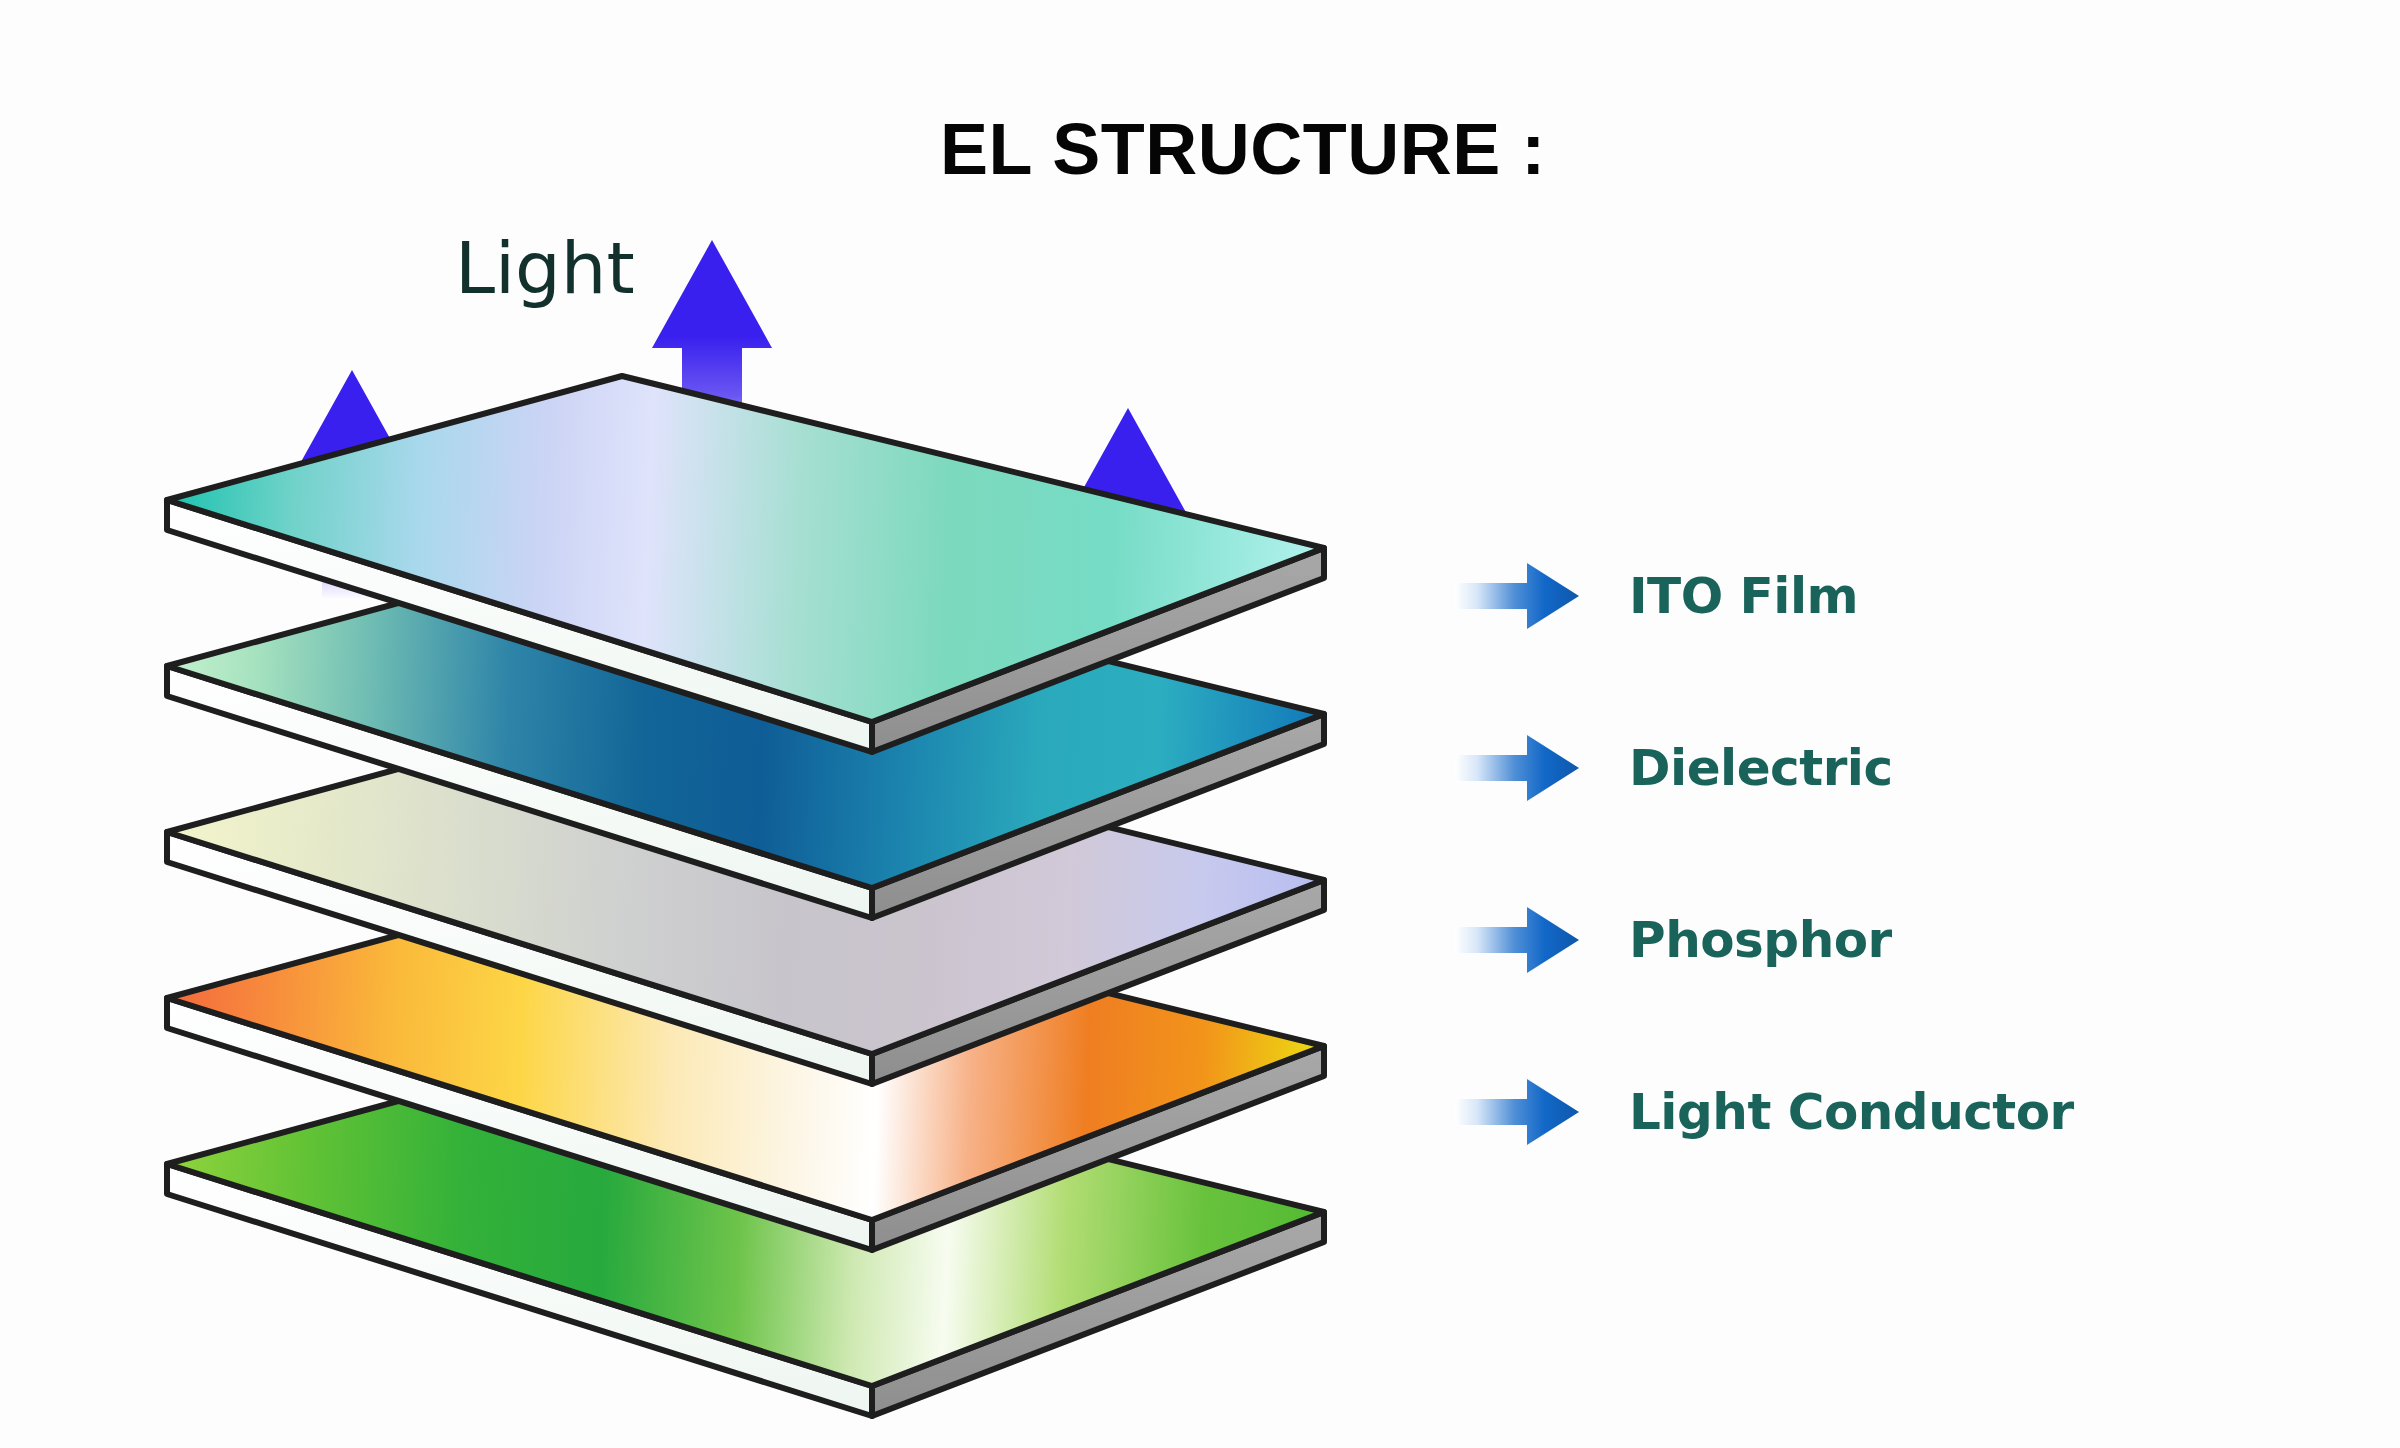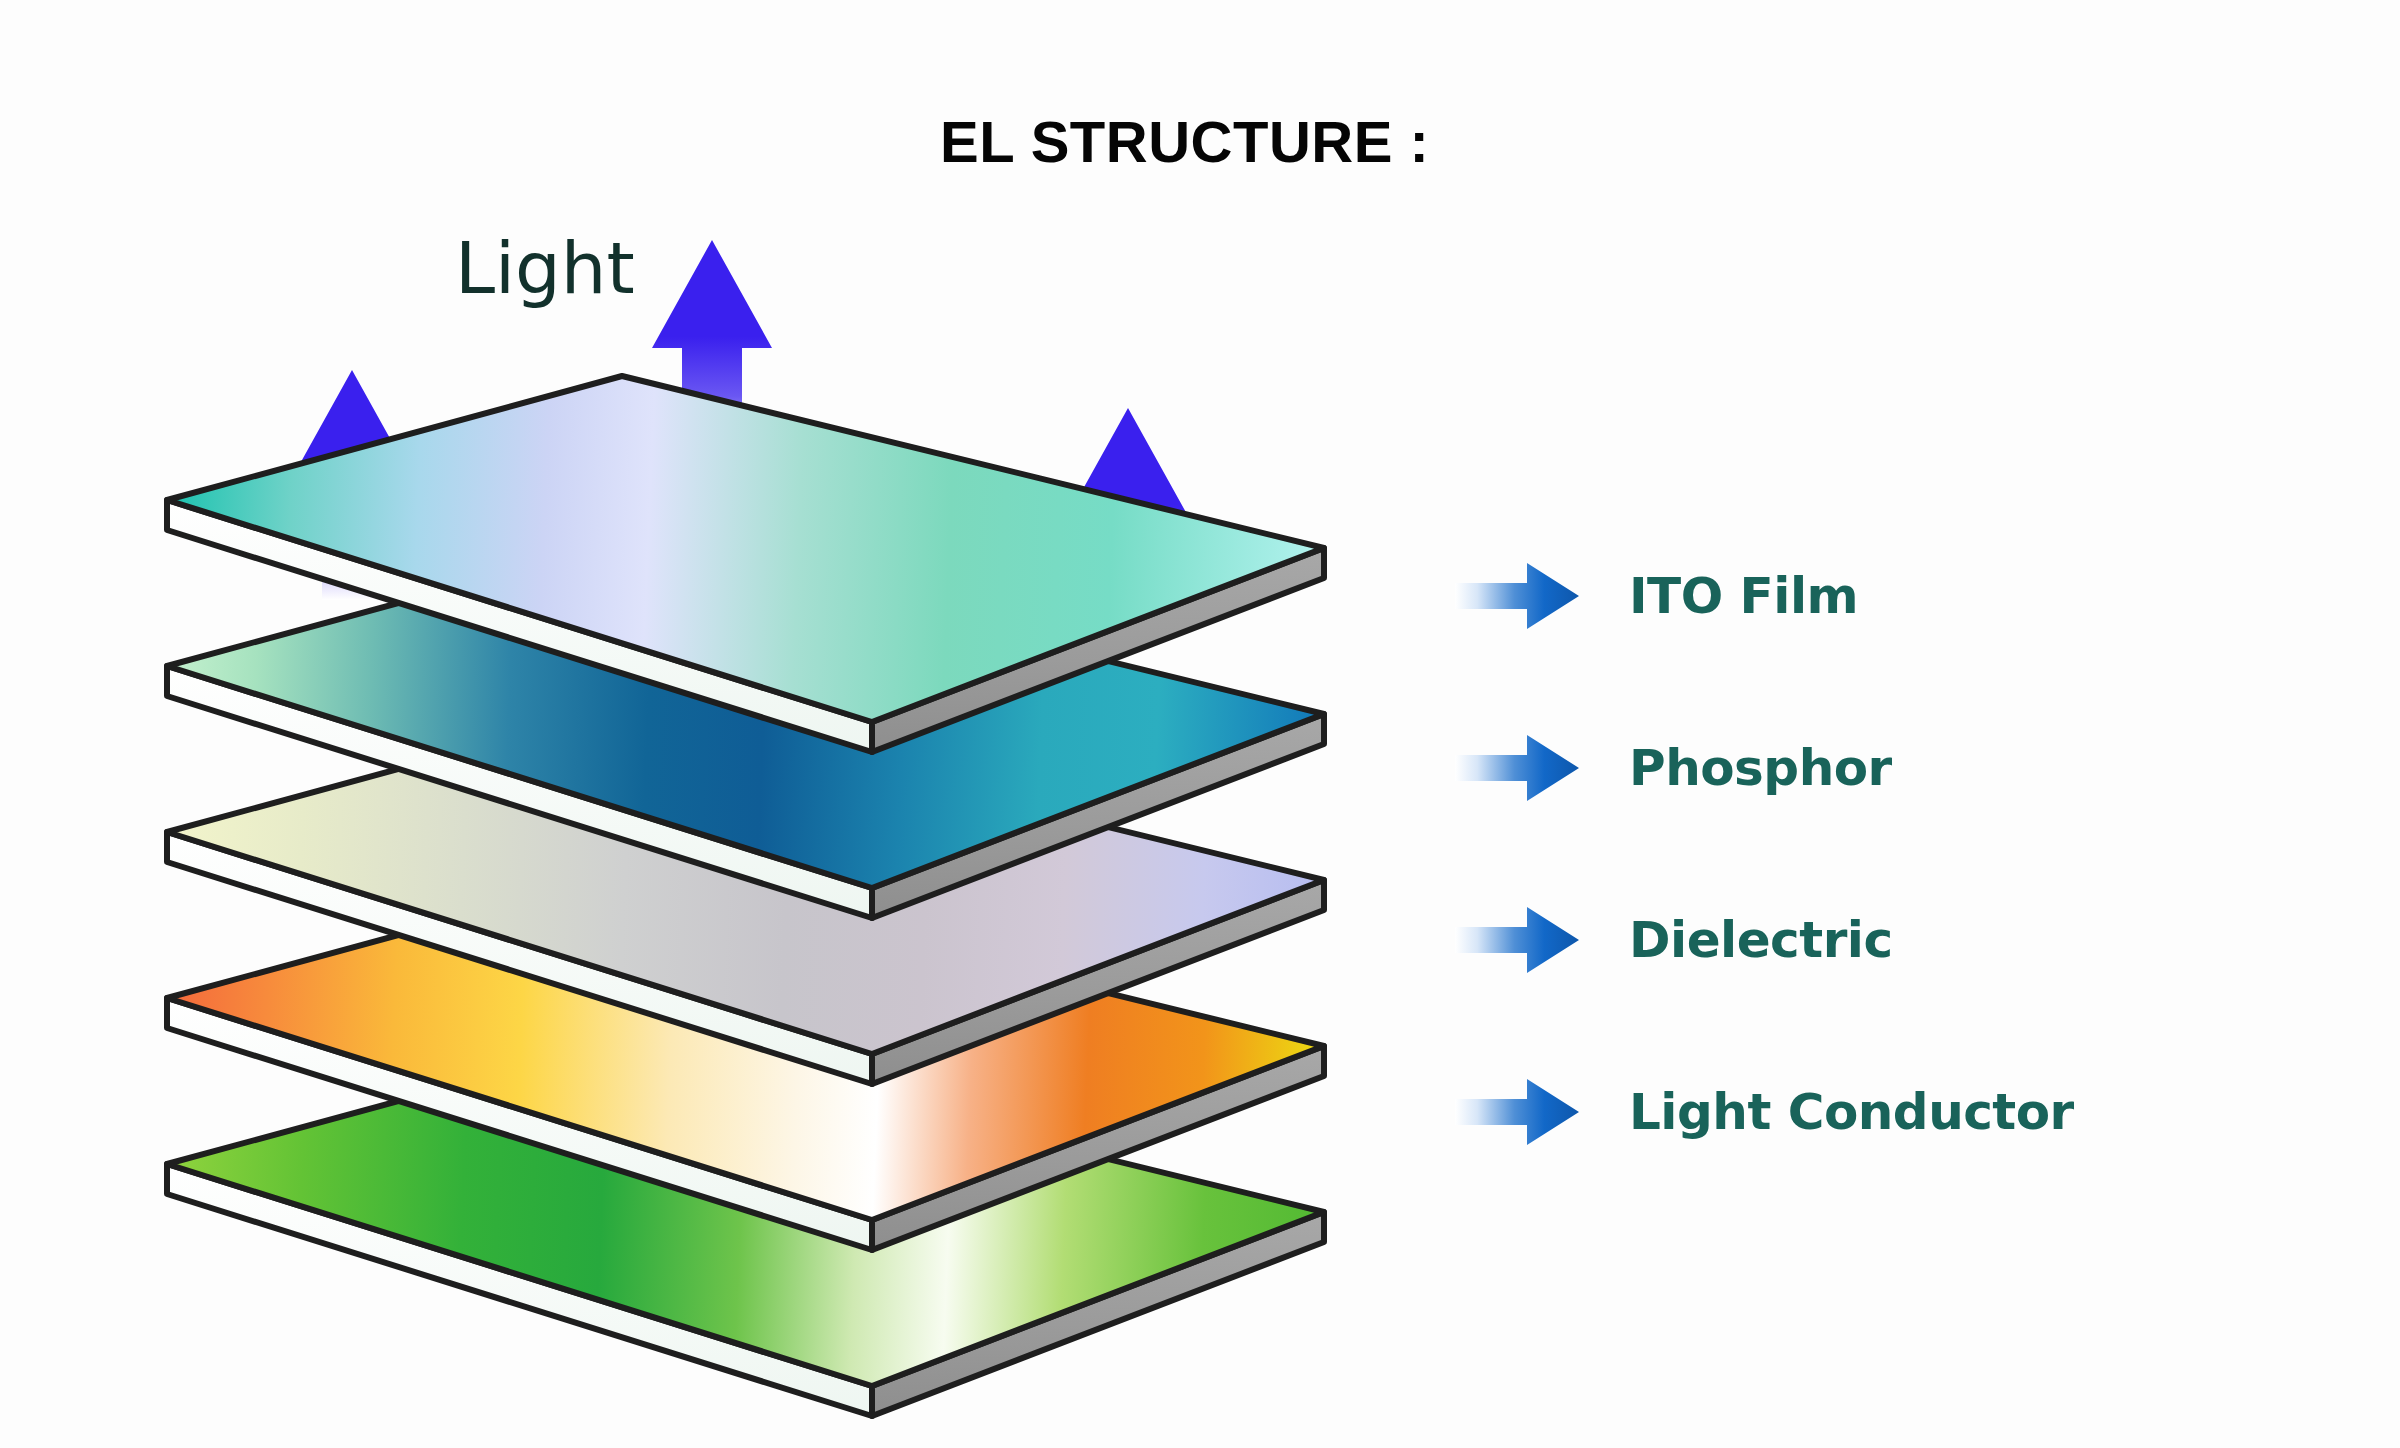--- a/index.html
+++ b/index.html
@@ -21,21 +21,21 @@
     left: 0; top: 0;
     width: 2400px;
     height: 1448px;
   }
 
   
   #title {
     position: absolute;
     left: 940px;
     top: 108px;
-    font-size: 58px;
+    font-size: 72px;
     font-weight: bold;
     color: #050505;
     letter-spacing: 0.5px;
     white-space: nowrap;
     font-family: "Liberation Sans", sans-serif;
   }
 
   
   #light-label {
     position: absolute;
@@ -232,47 +232,47 @@
           </linearGradient>
         </defs>
         <path d="M 0 22 L 72 22 L 72 2 L 124 35 L 72 68 L 72 48 L 0 48 Z" fill="url(#la0)"></path>
       </svg>
       <div class="legend-label">ITO Film</div>
     </div>
 
     <div class="legend-row">
       <svg class="legend-arrow" viewBox="0 0 124 70">
         <defs>
+          <linearGradient id="la2" x1="0" y1="0" x2="1" y2="0">
+            <stop offset="0%" stop-color="#ffffff"></stop>
+            <stop offset="18%" stop-color="#d7e6f8"></stop>
+            <stop offset="48%" stop-color="#4f8fd6"></stop>
+            <stop offset="72%" stop-color="#1268c8"></stop>
+            <stop offset="100%" stop-color="#0e57ab"></stop>
+          </linearGradient>
+        </defs>
+        <path d="M 0 22 L 72 22 L 72 2 L 124 35 L 72 68 L 72 48 L 0 48 Z" fill="url(#la2)"></path>
+      </svg>
+      <div class="legend-label">Dielectric</div>
+    </div>
+
+    <div class="legend-row">
+      <svg class="legend-arrow" viewBox="0 0 124 70">
+        <defs>
           <linearGradient id="la1" x1="0" y1="0" x2="1" y2="0">
             <stop offset="0%" stop-color="#ffffff"></stop>
             <stop offset="18%" stop-color="#d7e6f8"></stop>
             <stop offset="48%" stop-color="#4f8fd6"></stop>
             <stop offset="72%" stop-color="#1268c8"></stop>
             <stop offset="100%" stop-color="#0e57ab"></stop>
           </linearGradient>
         </defs>
         <path d="M 0 22 L 72 22 L 72 2 L 124 35 L 72 68 L 72 48 L 0 48 Z" fill="url(#la1)"></path>
       </svg>
       <div class="legend-label">Phosphor</div>
-    </div>
-
-    <div class="legend-row">
-      <svg class="legend-arrow" viewBox="0 0 124 70">
-        <defs>
-          <linearGradient id="la2" x1="0" y1="0" x2="1" y2="0">
-            <stop offset="0%" stop-color="#ffffff"></stop>
-            <stop offset="18%" stop-color="#d7e6f8"></stop>
-            <stop offset="48%" stop-color="#4f8fd6"></stop>
-            <stop offset="72%" stop-color="#1268c8"></stop>
-            <stop offset="100%" stop-color="#0e57ab"></stop>
-          </linearGradient>
-        </defs>
-        <path d="M 0 22 L 72 22 L 72 2 L 124 35 L 72 68 L 72 48 L 0 48 Z" fill="url(#la2)"></path>
-      </svg>
-      <div class="legend-label">Dielectric</div>
     </div>
 
     <div class="legend-row">
       <svg class="legend-arrow" viewBox="0 0 124 70">
         <defs>
           <linearGradient id="la3" x1="0" y1="0" x2="1" y2="0">
             <stop offset="0%" stop-color="#ffffff"></stop>
             <stop offset="18%" stop-color="#d7e6f8"></stop>
             <stop offset="48%" stop-color="#4f8fd6"></stop>
             <stop offset="72%" stop-color="#1268c8"></stop>

